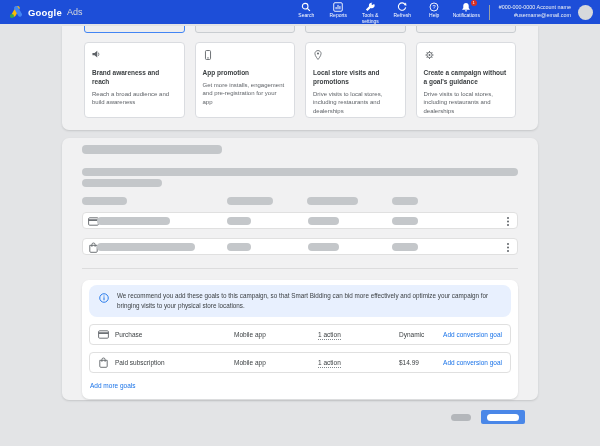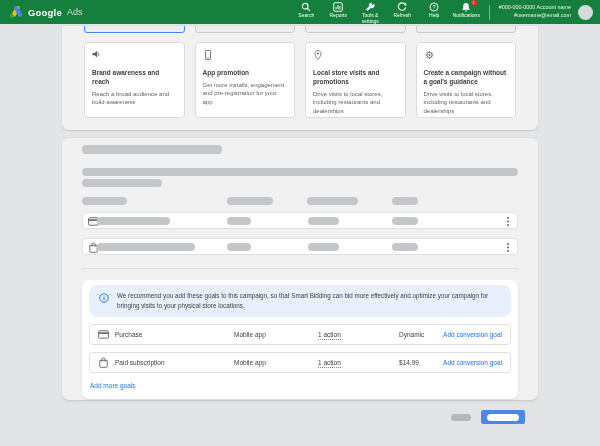--- a/index.html
+++ b/index.html
@@ -1,20 +1,20 @@
 <!DOCTYPE html>
 <html><head>
 <meta charset="utf-8">
 <style>
   * { margin:0; padding:0; box-sizing:border-box; }
   html,body { width:600px; height:446px; overflow:hidden; }
   body { background:#e3e4e6; font-family:"Liberation Sans", sans-serif; position:relative; }
 
   
-  .topbar { height:24px; background:#15803d; display:flex; align-items:center;
+  .topbar { height:24px; background:#1d4ed8; display:flex; align-items:center;
             justify-content:space-between; padding:0 7px 0 9px; }
   .logo { display:flex; align-items:center; gap:5px; cursor:pointer; }
   .brand { color:#ffffff; font-size:9.5px; font-weight:bold; letter-spacing:.2px; }
   .product { color:#d6d8db; font-size:9px; }
   .topbar-right { display:flex; align-items:center; gap:7px; }
   .nav { display:flex; align-items:flex-start; gap:5px; }
   .nav-item { width:27px; display:flex; flex-direction:column; align-items:center;
               color:#fff; cursor:pointer; position:relative; padding-top:2px; }
   .nav-label { font-size:5px; line-height:1.15; text-align:center; margin-top:1px; }
   .nav-icon { display:block; }

